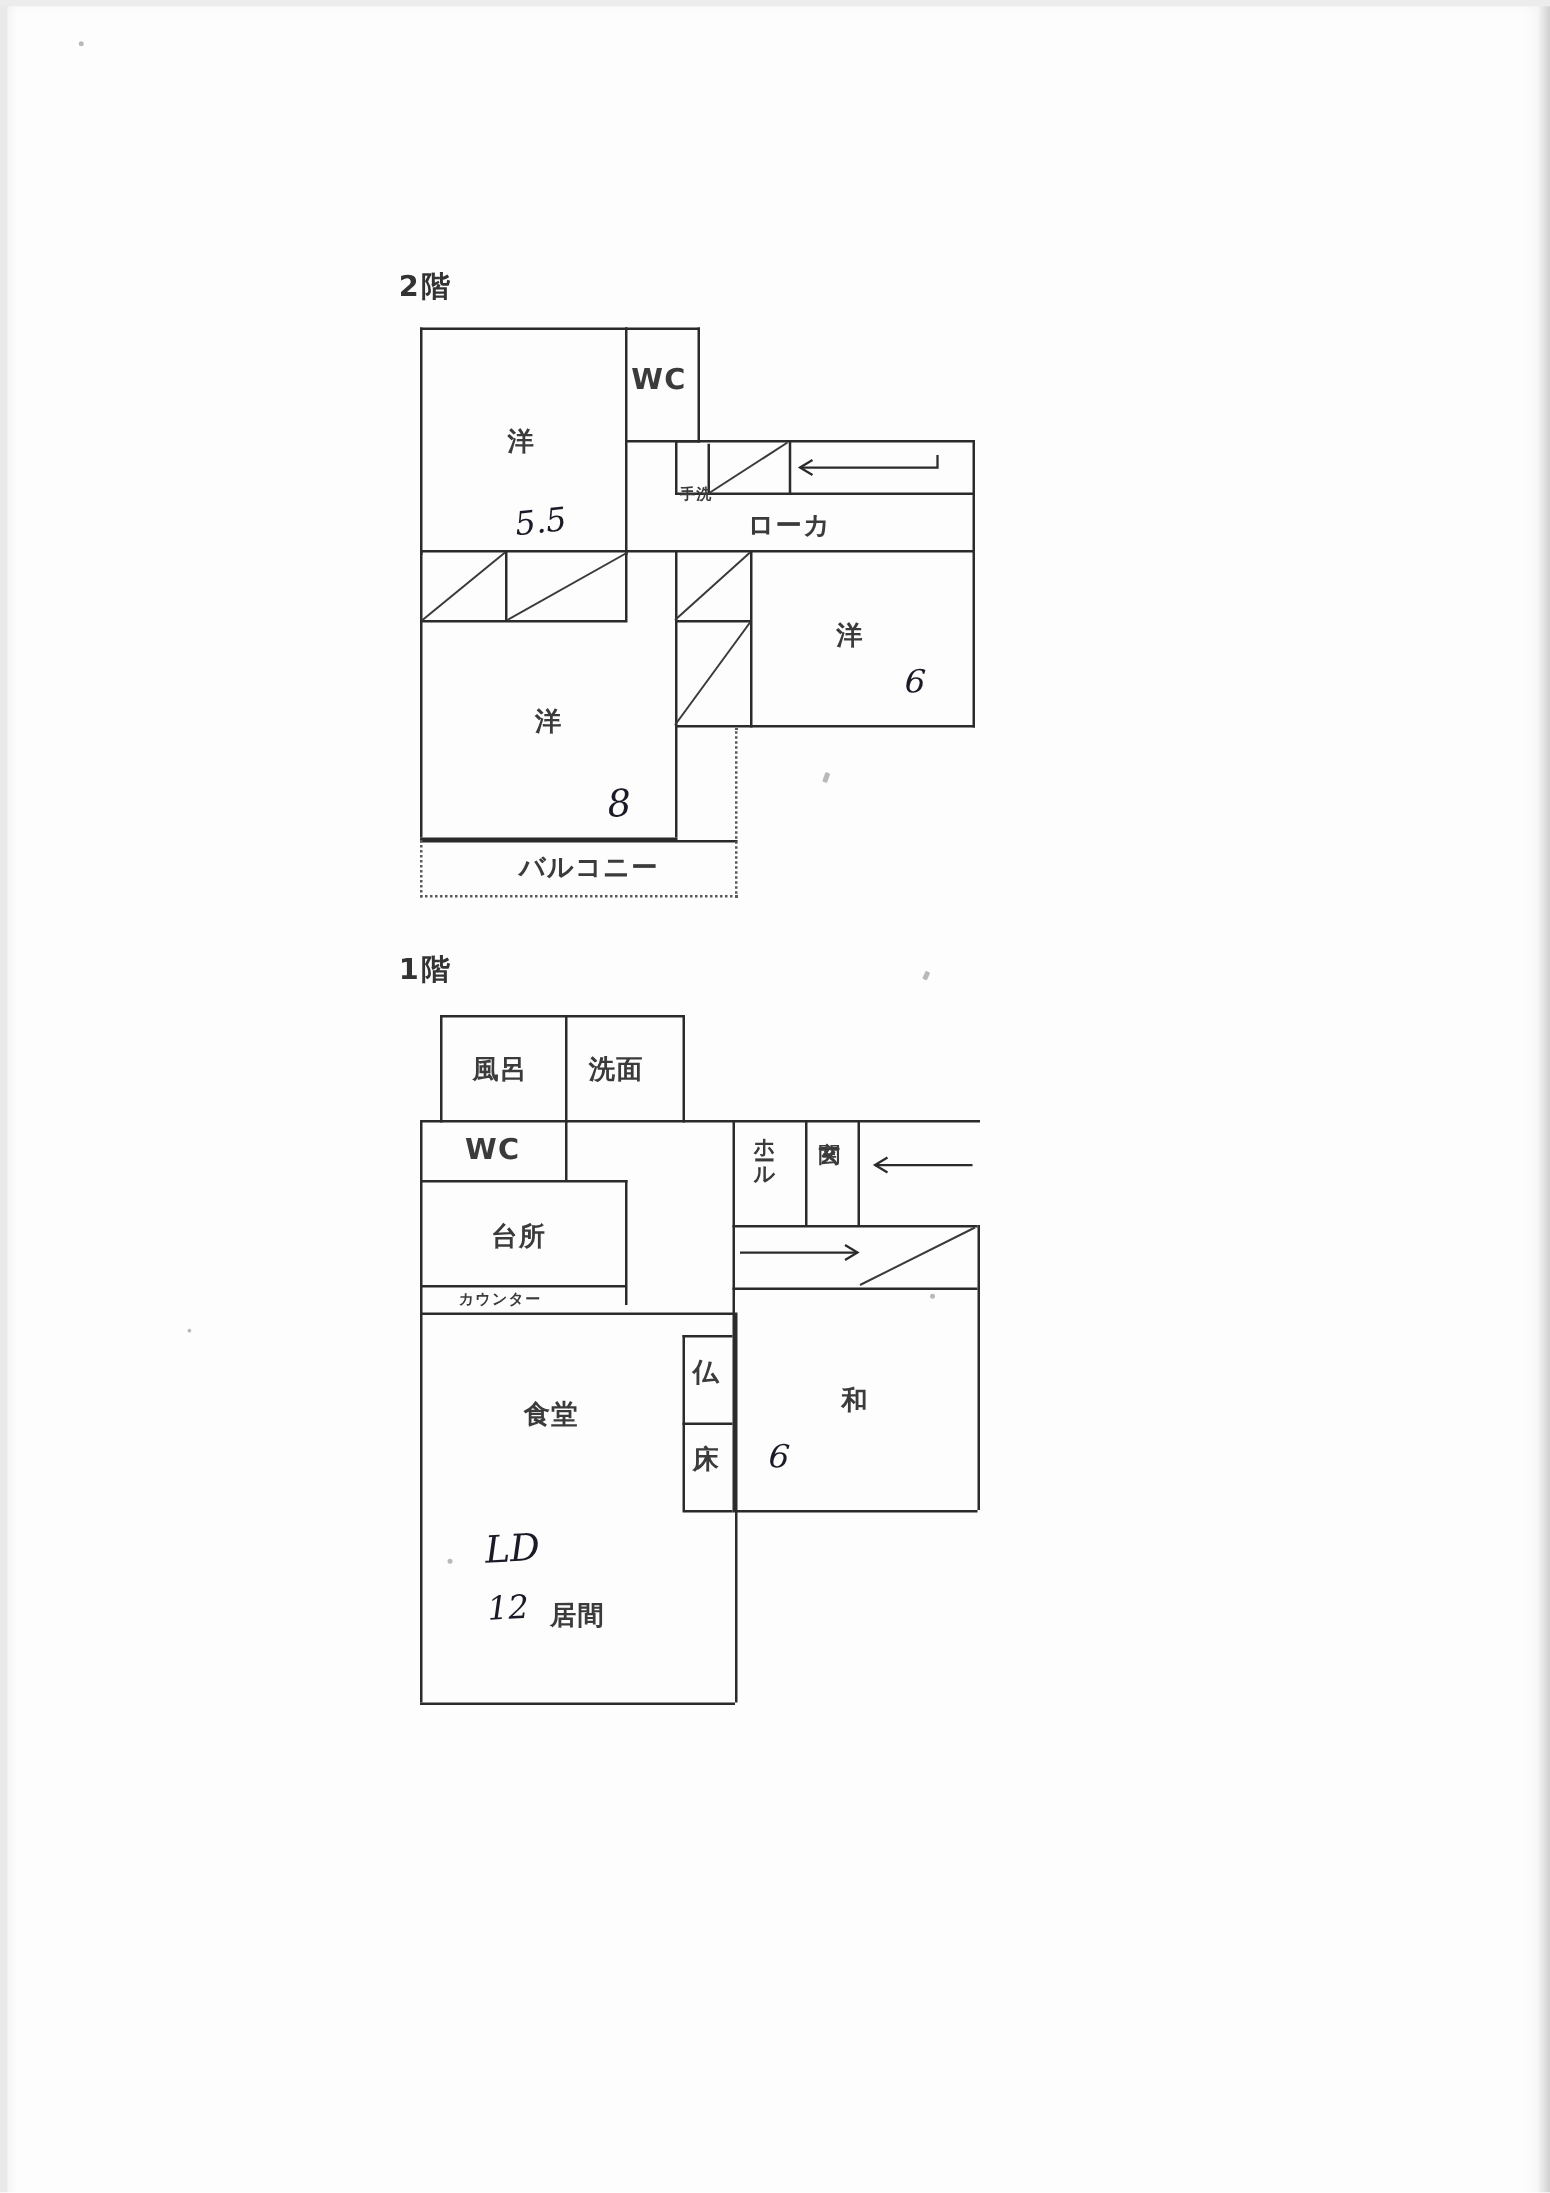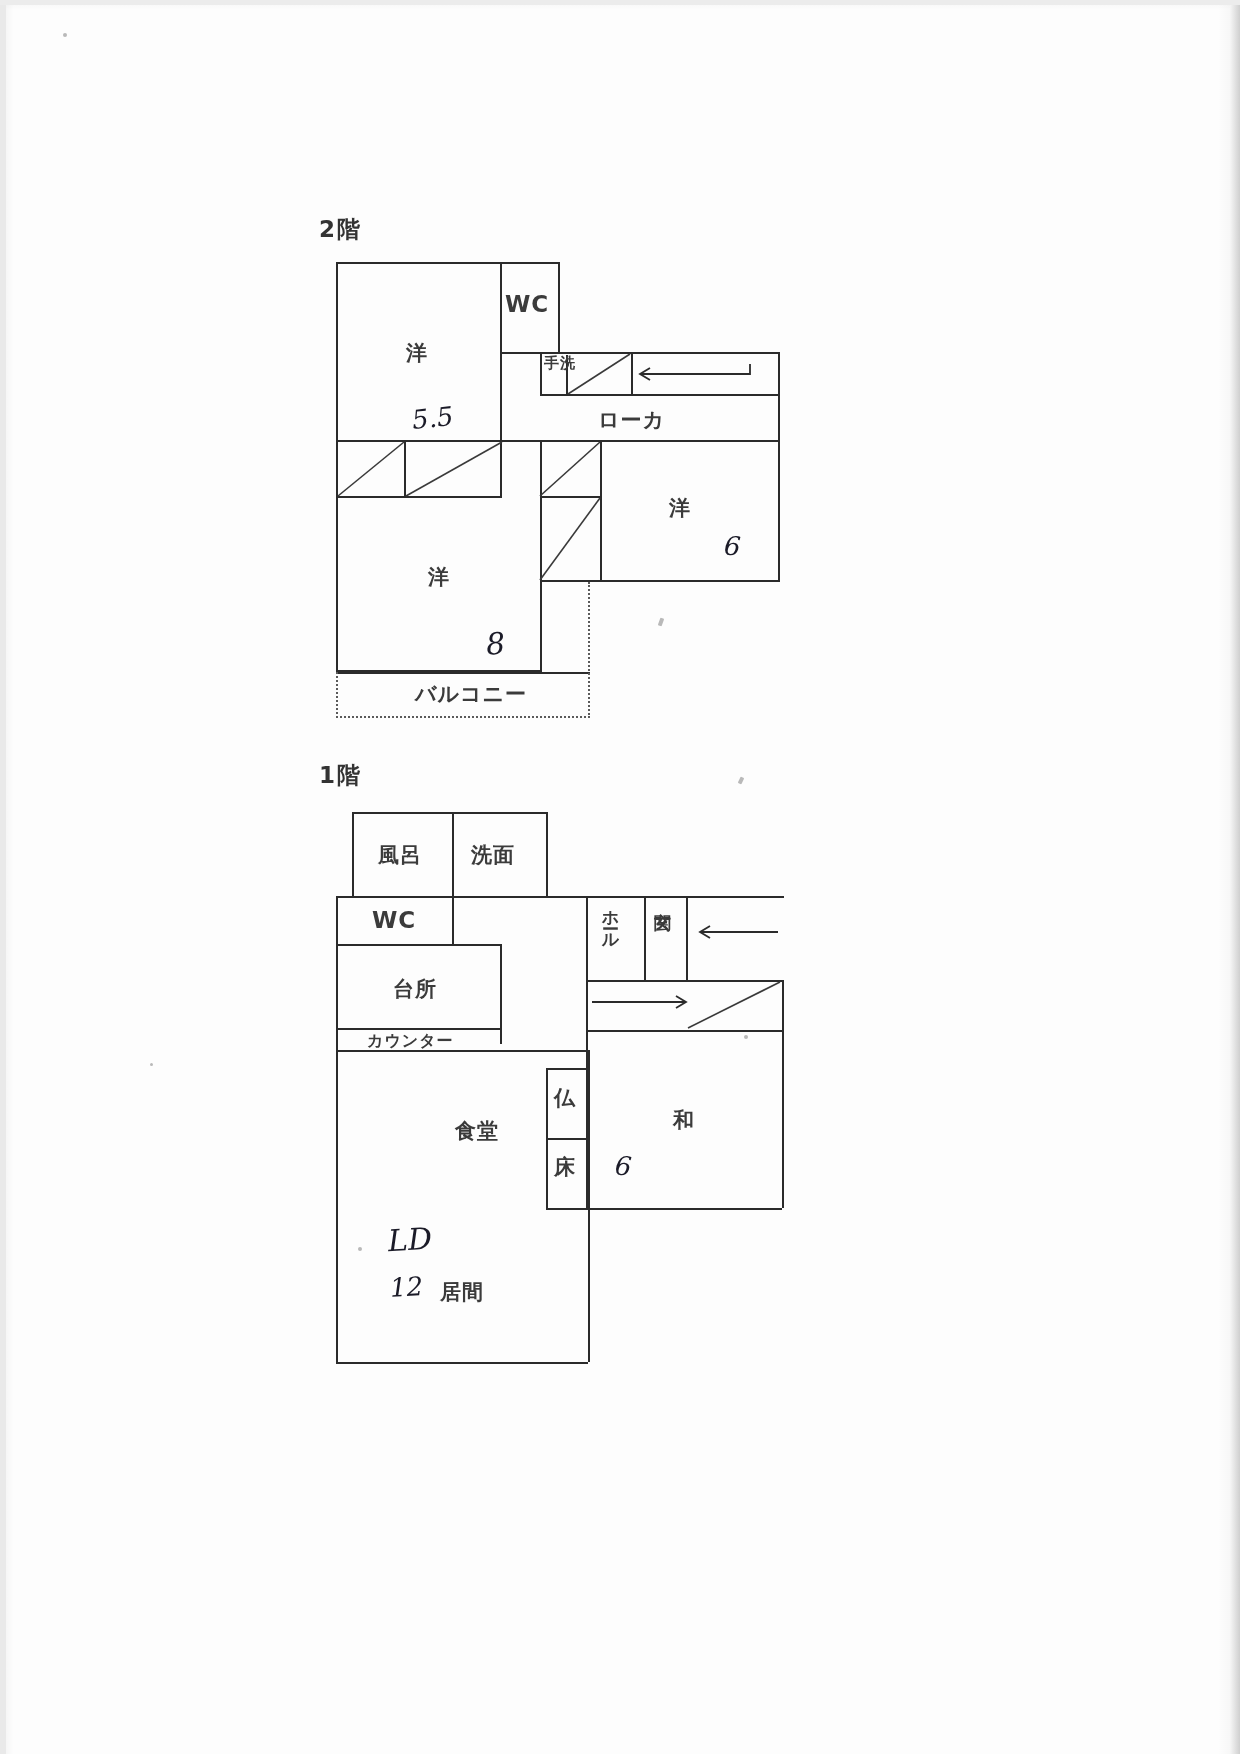--- a/index.html
+++ b/index.html
@@ -35,22 +35,22 @@
 
   .rlabel{
     position:absolute;
     color:#3b3b3b;
     font-weight:bold;
     letter-spacing:1px;
     white-space:nowrap;
     font-family:"DejaVu Sans","Liberation Sans",sans-serif;
   }
   .rlabel.jp{font-size:21px;}
-  .rlabel.jp-sm{font-size:16px;}
-  .rlabel.jp-xs{font-size:15px;line-height:11px;}
+  .rlabel.jp-sm{font-size:12px;}
+  .rlabel.jp-xs{font-size:12px;line-height:11px;margin-top:32px;}
   .rlabel.lat{font-size:23px;font-weight:bold;letter-spacing:1px;}
   .rlabel.vert{
     writing-mode:vertical-rl;text-orientation:upright;font-size:17px;letter-spacing:2px;
   }
   .floor-title{
     position:absolute;font-size:23px;font-weight:bold;color:#333;letter-spacing:2px;
   }
 
   
   .pen{
@@ -198,21 +198,21 @@
 
   <div class="wall v" style="left:588px;top:1050px;height:312px;"></div>
   <div class="wall h" style="left:336px;top:1362px;width:252px;"></div>
   <div class="wall h" style="left:500px;top:1050px;width:88px;"></div>
 
   <div class="rlabel jp" style="left:378px;top:841px;">風呂</div>
   <div class="rlabel jp" style="left:471px;top:841px;">洗面</div>
   <div class="rlabel lat" style="left:372px;top:907px;">WC</div>
   <div class="rlabel jp" style="left:393px;top:975px;">台所</div>
   <div class="rlabel jp-sm" style="left:367px;top:1031px;">カウンター</div>
-  <div class="rlabel jp" style="left:419px;top:1117px;margin-left:36px;">食堂</div>
+  <div class="rlabel jp" style="left:419px;top:1117px;">食堂</div>
   <div class="rlabel vert" style="left:600px;top:898px;">ホール</div>
   <div class="rlabel vert" style="left:652px;top:900px;">玄関</div>
   <div class="rlabel jp" style="left:554px;top:1084px;">仏</div>
   <div class="rlabel jp" style="left:554px;top:1153px;">床</div>
   <div class="rlabel jp" style="left:673px;top:1106px;">和</div>
   <div class="rlabel jp" style="left:440px;top:1278px;">居間</div>
 
   <div class="pen mid" style="left:615px;top:1151px;transform:rotate(5deg);">6</div>
   <div class="pen big" style="left:388px;top:1222px;transform:rotate(-3deg);">LD</div>
   <div class="pen mid" style="left:390px;top:1272px;transform:rotate(-3deg);">12</div>

